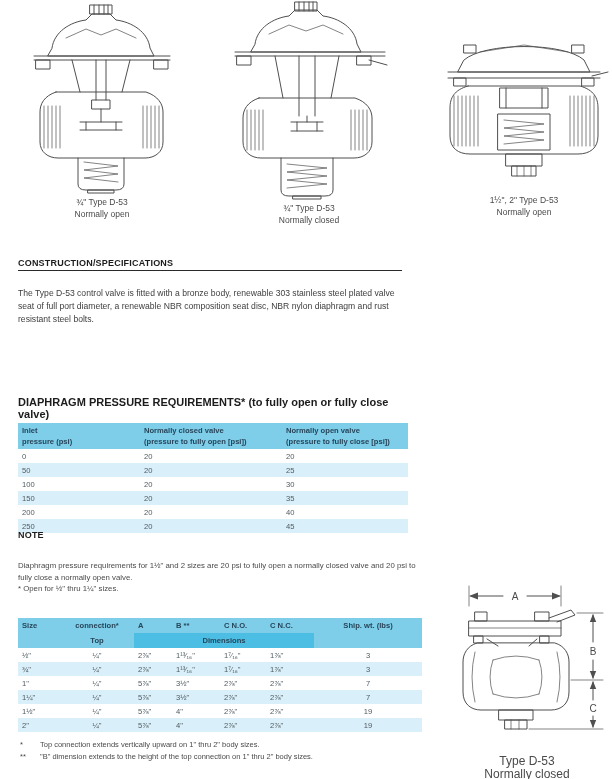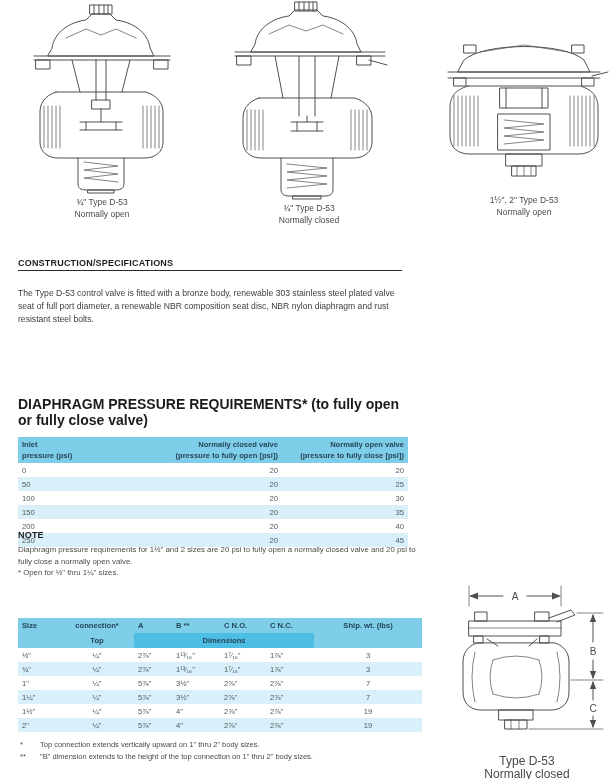--- a/index.html
+++ b/index.html
@@ -15,30 +15,30 @@
   .thin { stroke-width:.7; }
   .ah { fill:#4f4f4f; stroke:none; }
   .dimtext { font-size:10px; fill:#4a4a4a; text-anchor:middle; font-family:"Liberation Sans","DejaVu Sans",sans-serif; }
 
   .construction { position:absolute; left:18px; top:258px; width:392px; }
   .sec-heading { font-size:9px; font-weight:bold; color:#1c1c1c; letter-spacing:.2px; }
   .construction .sec-heading { border-bottom:1.5px solid #2a2a2a; padding-bottom:2px; width:384px; }
   .construction p { margin-top:16px; font-size:8.6px; line-height:13px; color:#404040; }
 
   .pressure { position:absolute; left:18px; top:396px; width:390px; }
-  .table-title { font-size:14px; font-weight:bold; color:#1c1c1c; margin-bottom:9px; }
+  .table-title { font-size:11px; font-weight:bold; color:#1c1c1c; margin-bottom:3px; }
   table { border-collapse:collapse; width:100%; table-layout:fixed; }
   th, td { font-size:7.6px; padding:2px 4px; vertical-align:middle; }
   thead th { background:var(--header_blue,#7ecde9); color:var(--header_text,#27465a); font-weight:bold; text-align:left; line-height:11px; }
   tbody td { color:#4f5a60; height:14px; }
   tbody tr:nth-child(even) td { background:var(--row_alt,#d9eff9); }
-  .pressure th.ctr, .pressure td.ctr { text-align:right; }
+  .pressure th.ctr, .pressure td.ctr { text-align:left; }
 
   .note { position:absolute; left:18px; top:530px; width:410px; }
-  .note .sec-heading { margin-bottom:4px; }
+  .note .sec-heading { margin-bottom:20px; }
   .note p { font-size:7.8px; line-height:11.5px; color:#4a4a4a; }
 
   .dims { position:absolute; left:18px; top:618px; width:404px; }
   .dims thead th { height:13px; }
   .dims th.band { background:var(--dim_band,#4cbde3); text-align:center; color:var(--header_text,#27465a); }
   .dims th.blank { background:var(--header_blue,#7ecde9); }
   .dims th.ctr, .dims td.ctr { text-align:center; }
   .dims td { height:14px; }
   .footnotes { margin-top:7px; }
   .footnote { display:flex; font-size:7.5px; line-height:12px; color:#4a4a4a; }

